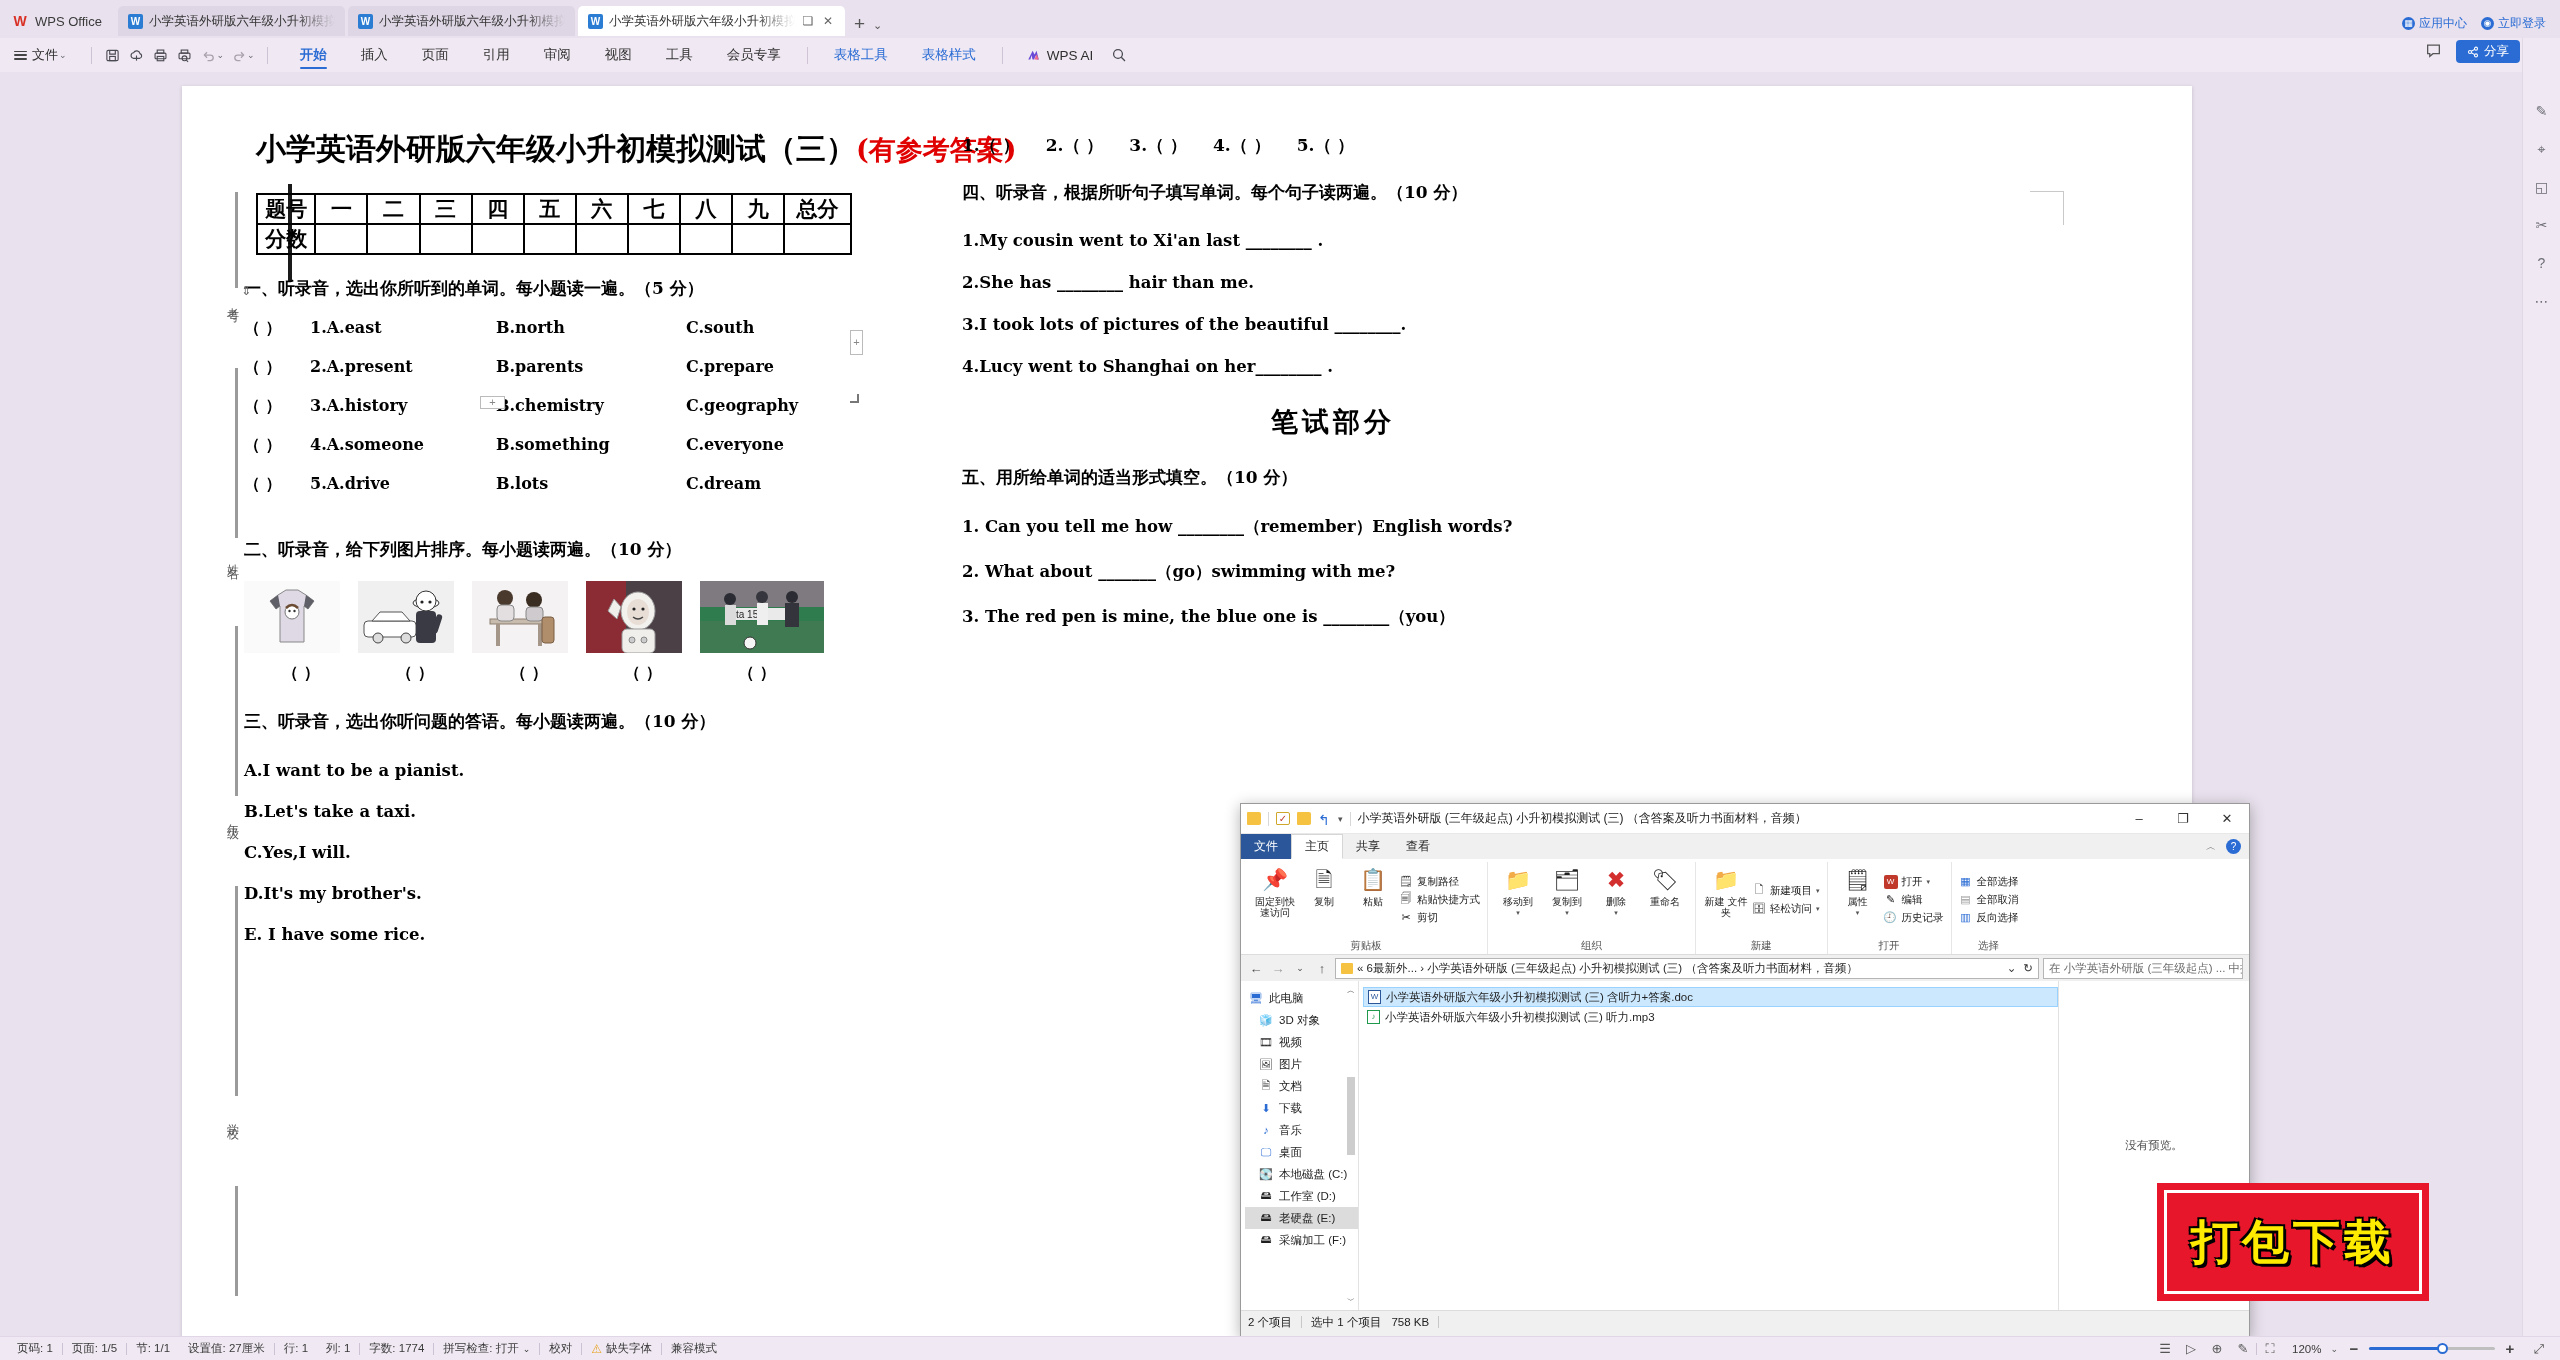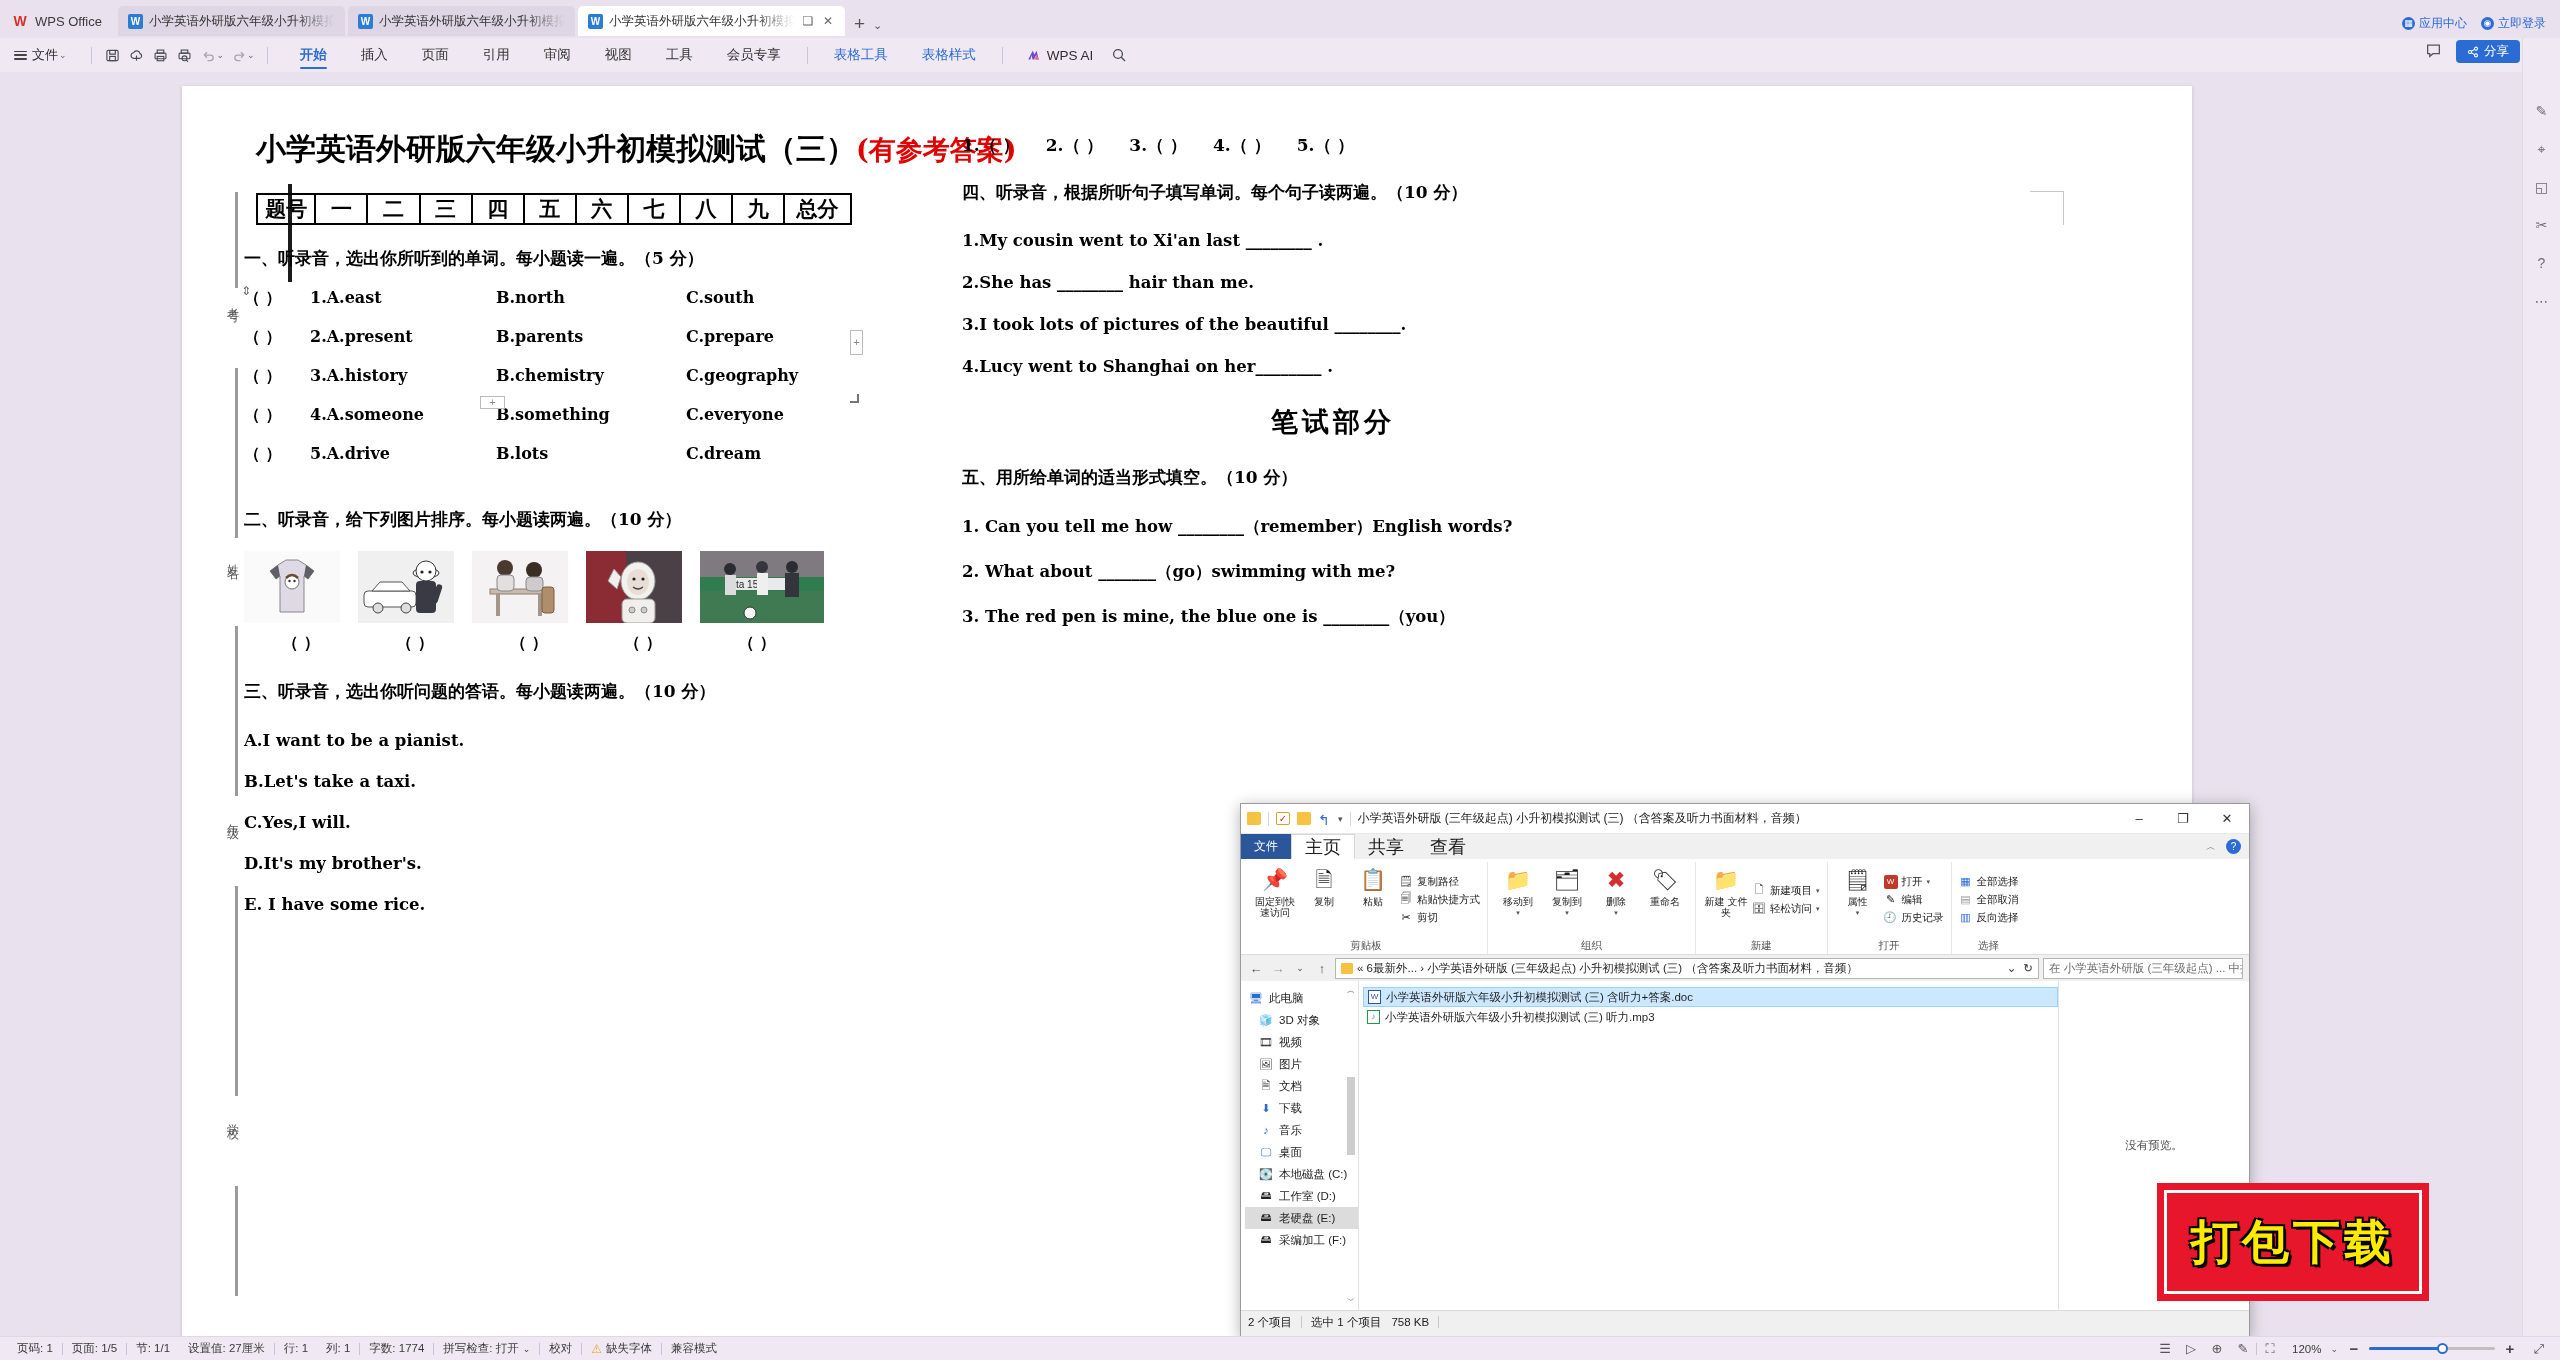--- a/index.html
+++ b/index.html
@@ -229,21 +229,21 @@
   .fe-qicon.undo { background: none; color: #2b6cd4; font-size: 14px; width: 13px; }
   .fe-vline { width: 1px; height: 14px; background: #d7d7d7; }
   .fe-path-title { font-size: 12px; color: #222; white-space: nowrap; overflow: hidden; }
   .fe-wbtns { margin-left: auto; display: flex; }
   .fe-wbtn { width: 44px; height: 30px; display: flex; align-items: center; justify-content: center; font-size: 13px; color: #333; }
 
   .fe-menurow { height: 25px; background: #f0f0f0; display: flex; align-items: stretch; }
   .fe-menu-file {
     background: #2b579a; color: #fff; padding: 0 13px; display: flex; align-items: center; font-size: 12px;
   }
-  .fe-menu-tab { padding: 0 13px; display: flex; align-items: center; font-size: 18px; color: #1f1f1f; }
+  .fe-menu-tab { padding: 0 13px; display: flex; align-items: center; font-size: 12px; color: #1f1f1f; }
   .fe-menu-tab.sel { background: #fff; border: 1px solid #d6d6d6; border-bottom-color: #fff; }
   .fe-help { margin-left: auto; display: flex; align-items: center; gap: 10px; padding-right: 8px; }
   .fe-help .q { width: 15px; height: 15px; border-radius: 50%; background: #2b6cd4; color: #fff; font-size: 10px; line-height: 15px; text-align: center; }
 
   .fe-ribbon {
     height: 96px; background: #fff; border-bottom: 1px solid #dcdcdc;
     display: flex; padding: 3px 0 0 4px;
   }
   .fe-grp { display: flex; flex-direction: column; justify-content: space-between; padding: 0 7px; border-right: 1px solid #e6e6e6; height: 92px; }
   .fe-grp-items { display: flex; gap: 3px; height: 72px; }
@@ -510,20 +510,33 @@
               <td class="cell">一</td>
               <td class="cell">二</td>
               <td class="cell">三</td>
               <td class="cell">四</td>
               <td class="cell">五</td>
               <td class="cell">六</td>
               <td class="cell">七</td>
               <td class="cell">八</td>
               <td class="cell">九</td>
               <td class="tot">总分</td>
+            </tr>
+            <tr>
+              <td class="hd">分数</td>
+              <td class="cell"></td>
+              <td class="cell"></td>
+              <td class="cell"></td>
+              <td class="cell"></td>
+              <td class="cell"></td>
+              <td class="cell"></td>
+              <td class="cell"></td>
+              <td class="cell"></td>
+              <td class="cell"></td>
+              <td class="tot"></td>
             </tr>
           </tbody>
             </table>
           <div class="tbl-handle-move" style="left:-3px; top:152px;">⇕</div>
           <div class="tbl-handle-plus" style="left:606px; top:198px;">+</div>
           <div class="tbl-handle-plus" style="left:236px; top:264px; width:25px; height:13px; line-height:11px;">+</div>
           <div class="tbl-resize" style="left:606px; top:262px;"></div>
 
 
           <div class="q-head">一、听录音，选出你所听到的单词。每小题读一遍。（5 分）</div>

